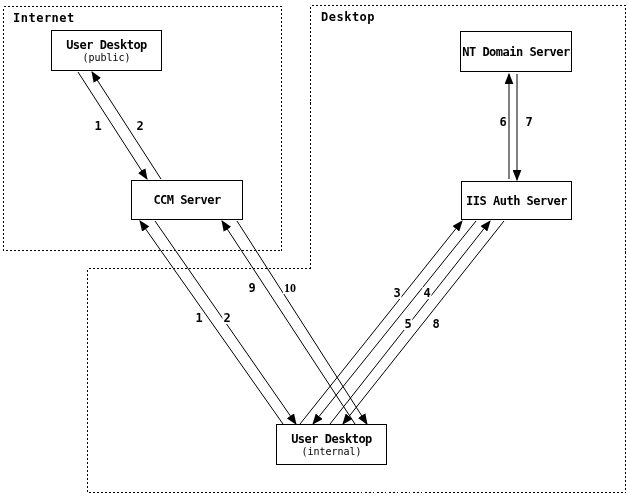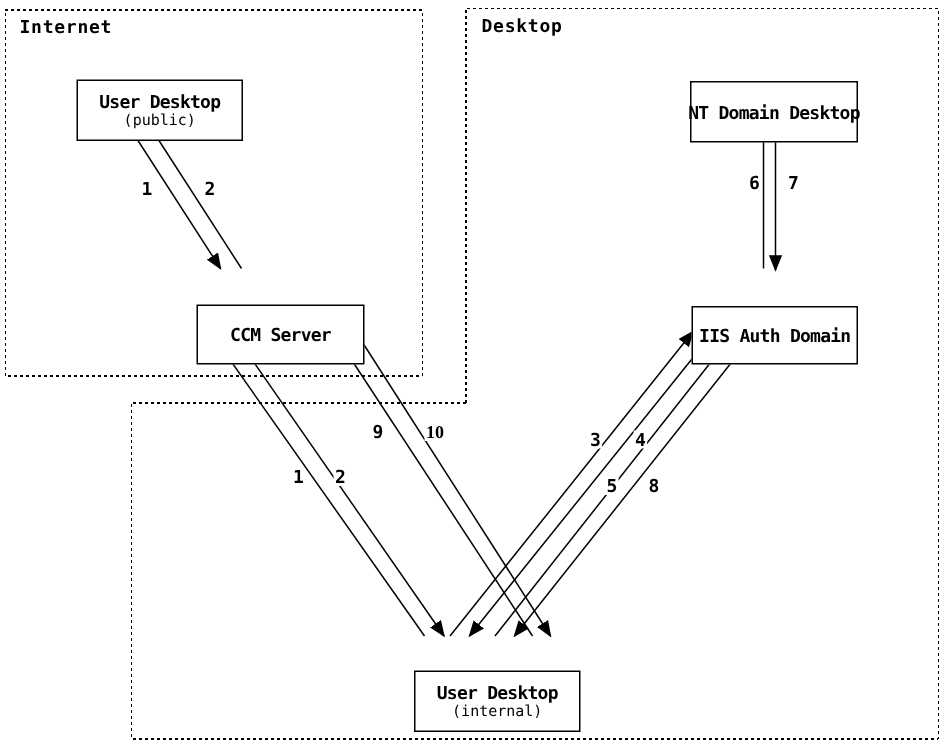--- a/index.html
+++ b/index.html
@@ -7,21 +7,21 @@
     position:relative;width:627px;height:497px;background:#fff;
     font-family:"DejaVu Sans Mono","Liberation Mono",monospace;color:#000;overflow:hidden;
   }
   .stage svg{position:absolute;left:0;top:0;}
   .dashed rect,.dashed path{fill:none;stroke:#000;stroke-width:1;stroke-dasharray:2 2;shape-rendering:crispEdges;}
   .edge line{stroke:#000;stroke-width:1;}
   .arrowhead{fill:#000;}
   .node{
     position:absolute;border:1px solid #000;background:#fff;
     display:flex;flex-direction:column;align-items:center;justify-content:center;
-    text-align:center;z-index:2;margin-top:23px;
+    text-align:center;z-index:2;
   }
   .node-title{font-weight:bold;font-size:12px;line-height:14px;white-space:nowrap;letter-spacing:-0.5px;}
   .node-sub{font-weight:normal;font-size:10px;line-height:12px;white-space:nowrap;}
   .region-label{position:absolute;font-weight:bold;font-size:12px;line-height:14px;z-index:3;letter-spacing:0.5px;}
   .num{
     position:absolute;transform:translate(-50%,-50%);
     font-weight:bold;font-size:12px;line-height:12px;background:#fff;padding:0 1px;z-index:3;
   }
 </style>
 </head>
@@ -70,25 +70,25 @@
   <div class="node" style="left:51px;top:30px;width:109px;height:39px;">
     <div class="node-title">User Desktop</div>
     <div class="node-sub">(public)</div>
   </div>
 
   <div class="node" style="left:131px;top:180px;width:110px;height:38px;">
     <div class="node-title">CCM Server</div>
   </div>
 
   <div class="node" style="left:460px;top:31px;width:110px;height:39px;">
-    <div class="node-title">NT Domain Desktop</div>
+    <div class="node-title">NT Domain Server</div>
   </div>
 
   <div class="node" style="left:461px;top:181px;width:109px;height:37px;">
-    <div class="node-title">IIS Auth Domain</div>
+    <div class="node-title">IIS Auth Server</div>
   </div>
 
   <div class="node" style="left:276px;top:424px;width:109px;height:39px;">
     <div class="node-title">User Desktop</div>
     <div class="node-sub">(internal)</div>
   </div>
 
   <span class="num" style="left:98px;top:126px;">1</span>
   <span class="num" style="left:140px;top:126px;">2</span>
   <span class="num" style="left:199px;top:318px;">1</span>

